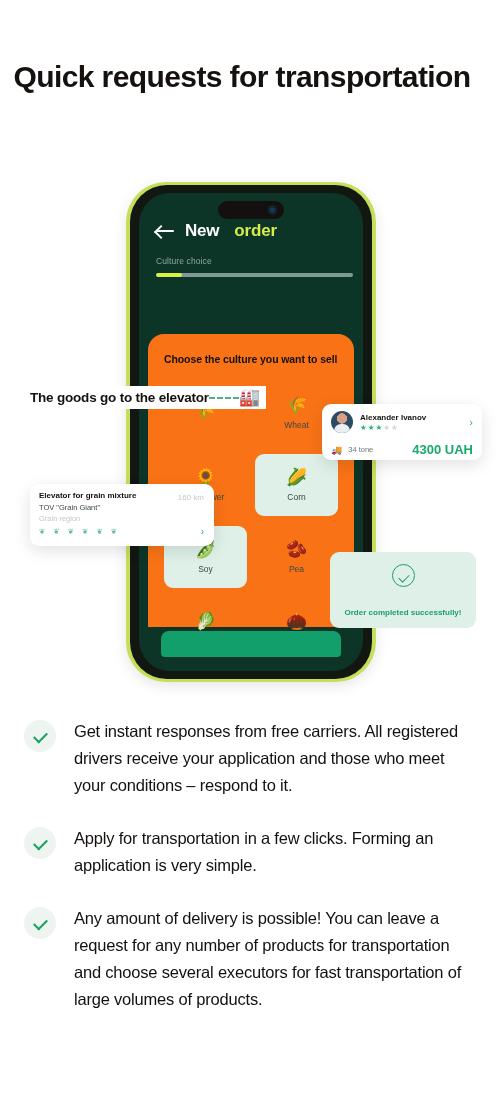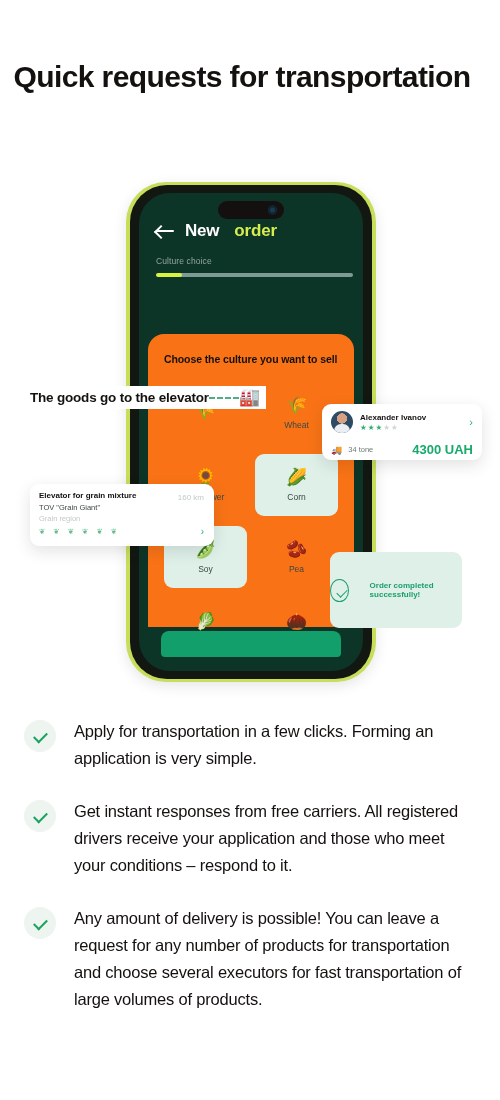--- a/index.html
+++ b/index.html
@@ -141,23 +141,23 @@
     padding: 7px 9px;
   }
   .elev-title { font-size:8px; font-weight:800; color:#14110f; }
   .elev-sub { font-size:7.5px; color:#3c4744; margin-top:3px; }
   .elev-region { font-size:7.5px; color:#c2cac7; margin-top:2px; }
   .elev-icons { margin-top:4px; font-size:7.5px; letter-spacing:3px; color:#5fba8e; }
   .elev-km { position:absolute; right:10px; top:9px; font-size:8px; color:#c2cac7;text-align:right;}
   .elev-chev { position:absolute; right:10px; bottom:9px; font-size:10px; color:#2fae6d;}
 
   .card-success {
-    position:absolute; left:330px; top:552px; width:132px; height:76px;
+    position:absolute; left:330px; top:552px; width:146px; height:76px;
     background:#dff0e9; border-radius:9px;
-    display:flex; flex-direction:row; align-items:center; justify-content:center; gap:21px;
+    display:flex; flex-direction:column; align-items:center; justify-content:center; gap:21px;
   }
   .check-circle {
     width:23px; height:23px; border-radius:50%;
     border:1.6px solid #1a9f6b; position:relative;
   }
   .check-circle::after{
     content:""; position:absolute; left:6px; top:9px; width:9px; height:5px;
     border-left:1.7px solid #1a9f6b; border-bottom:1.7px solid #1a9f6b;
     transform: rotate(-45deg);
   }
@@ -283,25 +283,25 @@
   </div>
 
   <div class="card-success">
     <div class="check-circle"></div>
     <div class="success-txt">Order completed successfully!</div>
   </div>
 
   <div class="features" id="features">
       <div class="feature">
         <div class="f-check"></div>
-        <div class="f-text">Apply for transportation in a few clicks. Forming an application is very simple.</div>
+        <div class="f-text">Get instant responses from free carriers. All registered drivers receive your application and those who meet your conditions – respond to it.</div>
       </div>
       <div class="feature">
         <div class="f-check"></div>
-        <div class="f-text">Get instant responses from free carriers. All registered drivers receive your application and those who meet your conditions – respond to it.</div>
+        <div class="f-text">Apply for transportation in a few clicks. Forming an application is very simple.</div>
       </div>
       <div class="feature">
         <div class="f-check"></div>
         <div class="f-text">Any amount of delivery is possible! You can leave a request for any number of products for transportation and choose several executors for fast transportation of large volumes of products.</div>
       </div>
     </div>
 
 </div>
 
 </body></html>

